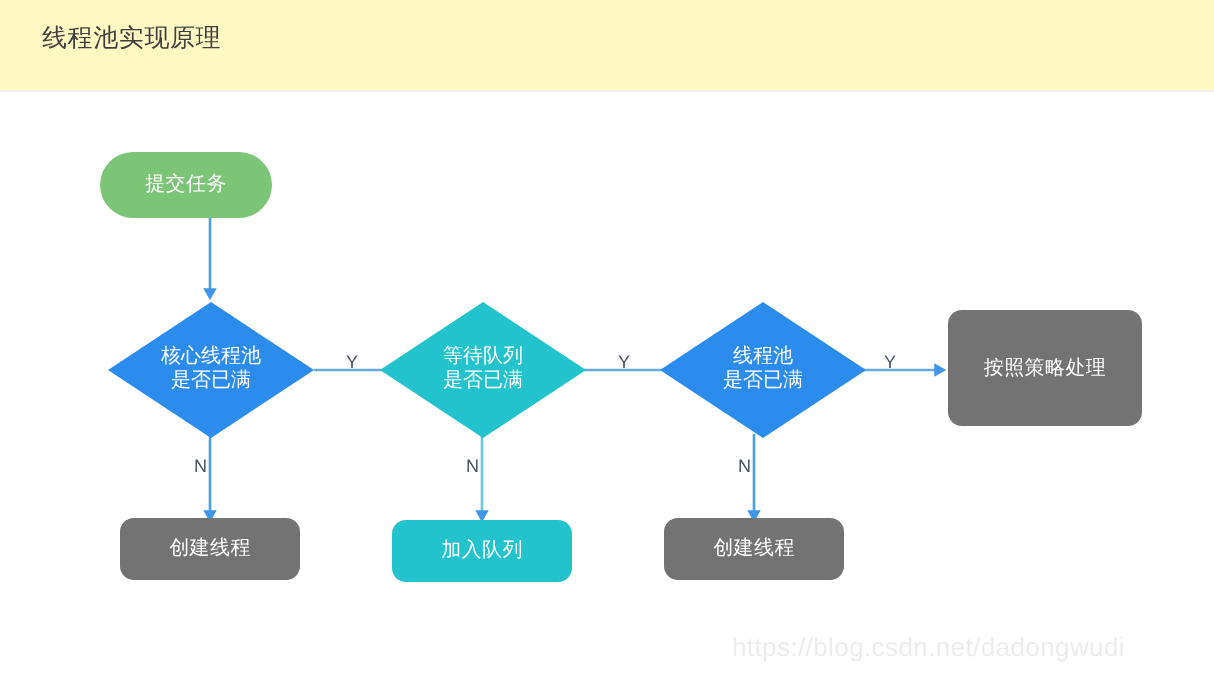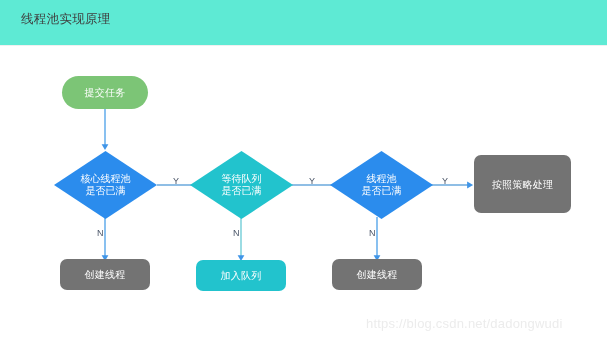--- a/index.html
+++ b/index.html
@@ -13,21 +13,21 @@
     height: 342px;
     background: #ffffff;
     font-family: "Liberation Sans", "DejaVu Sans", sans-serif;
     overflow: hidden;
   }
   #header {
     position: absolute;
     left: 0; top: 0;
     width: 607px;
     height: 46px;
-    background: #5eead4;
+    background: #fef9c3;
   }
   #page-title {
     position: absolute;
     left: 21px;
     top: 11px;
     font-size: 12.5px;
     color: #3f3f3f;
     letter-spacing: 0.3px;
     white-space: nowrap;
   }
@@ -156,21 +156,21 @@
 
     <line x1="425" y1="185" x2="470" y2="185" stroke="#6aa9dd" stroke-width="1.3" marker-end="url(#arrow-right)"></line>
 
     <line x1="105" y1="217" x2="105" y2="258" stroke="#4a9fe8" stroke-width="1.3" marker-end="url(#arrow-down)"></line>
 
     <line x1="241" y1="217" x2="241" y2="258" stroke="#66c9d4" stroke-width="1.3" marker-end="url(#arrow-down)"></line>
 
     <line x1="377" y1="217" x2="377" y2="258" stroke="#4a9fe8" stroke-width="1.3" marker-end="url(#arrow-down)"></line>
   </svg>
 
-  <div class="node node-pill" style="left:62px; top:76px; width:86px; height:33px;">
+  <div class="node node-pill" style="left:50px; top:76px; width:86px; height:33px;">
     <span class="node-label">提交任务</span>
   </div>
 
   <div class="diamond-wrap" style="left:54px; top:151px; width:103px; height:68px;">
     <div class="diamond-shape"></div>
     <div class="diamond-text">
       <span>核心线程池</span>
       <span>是否已满</span>
     </div>
   </div>

